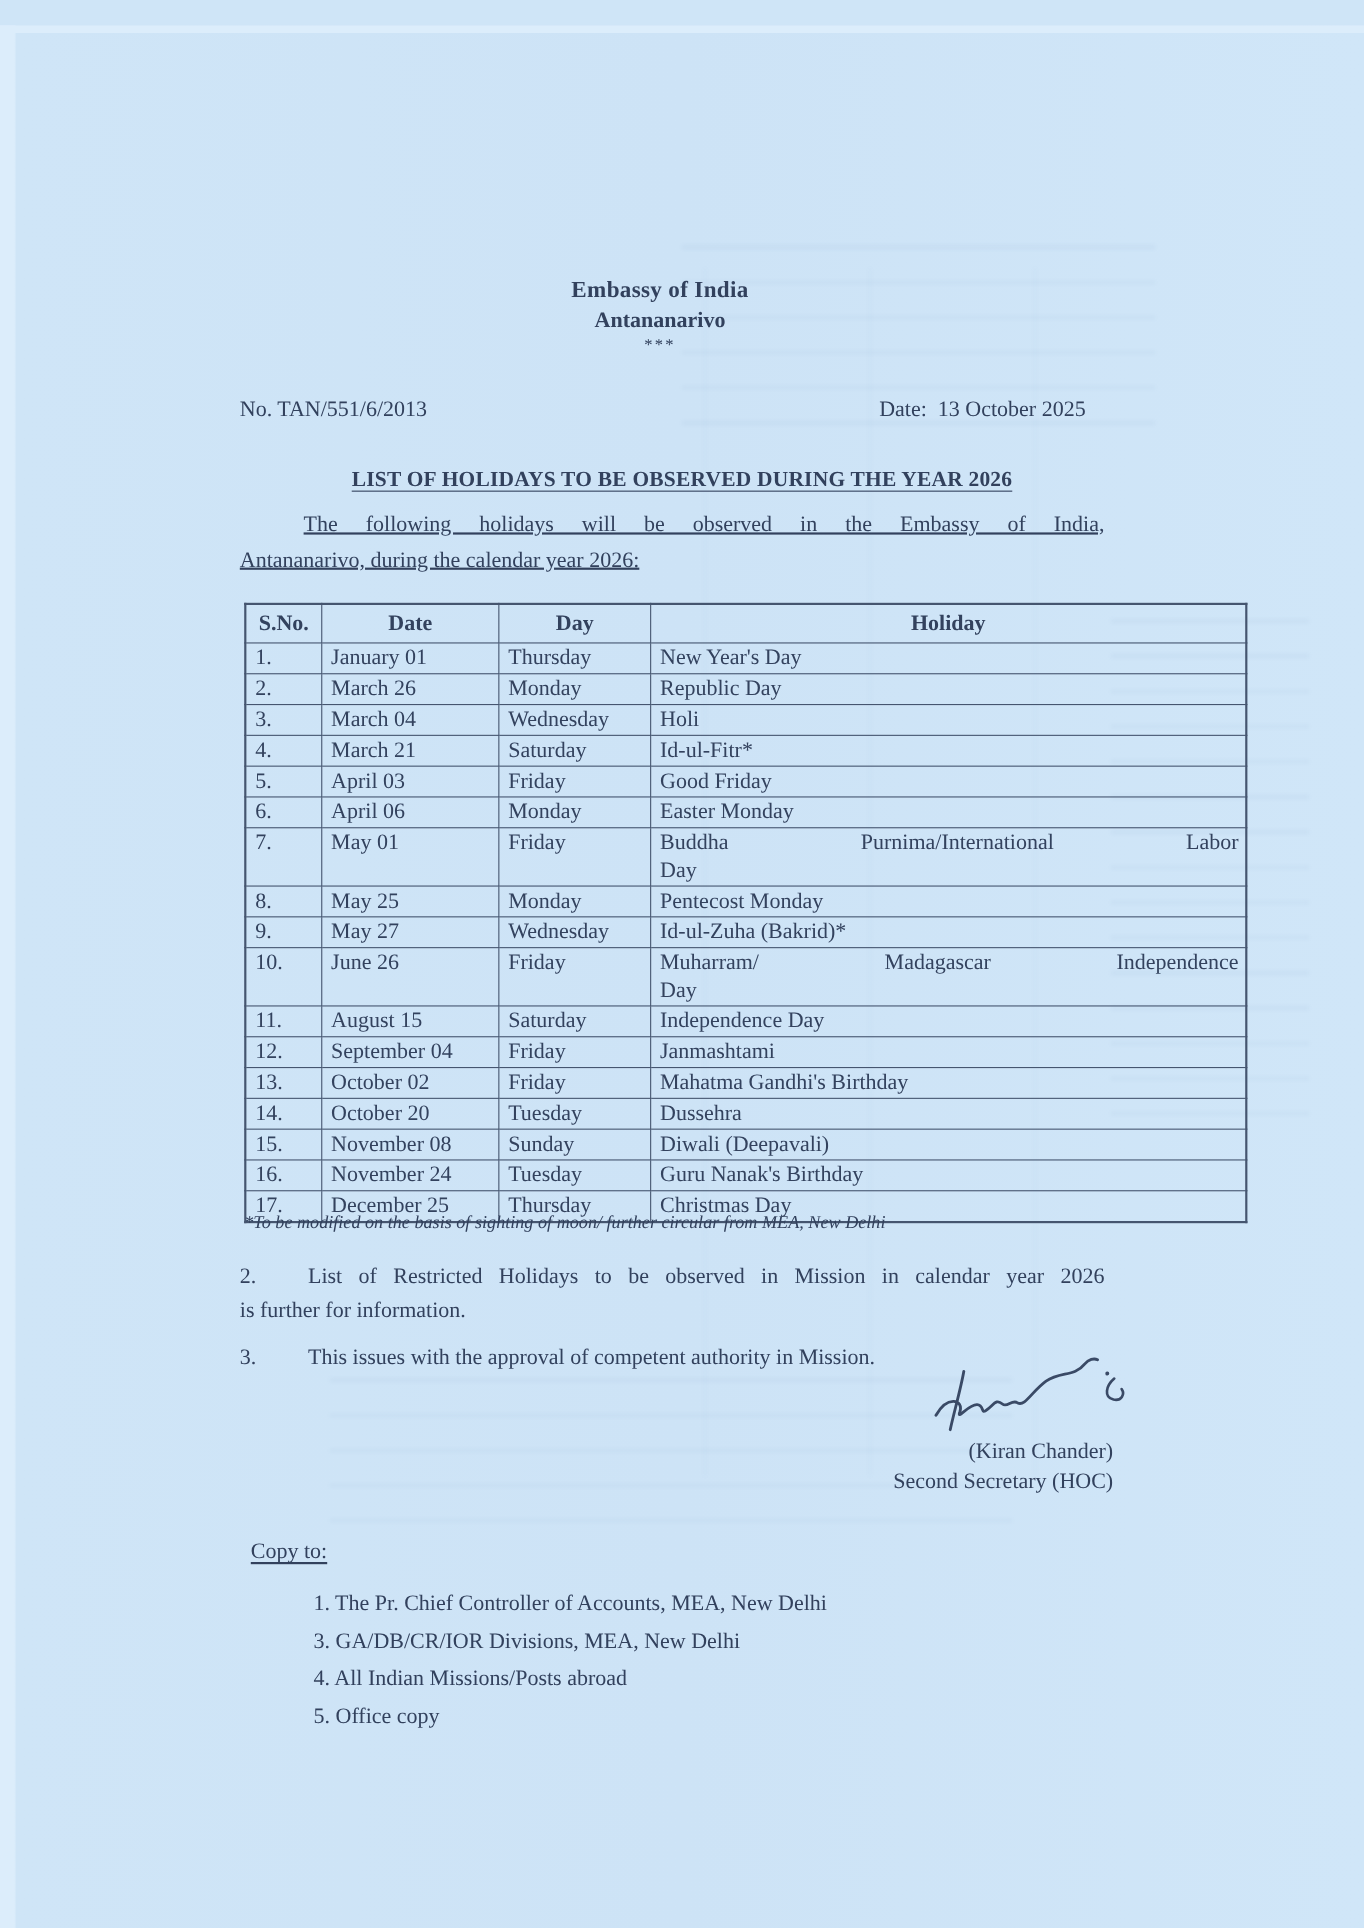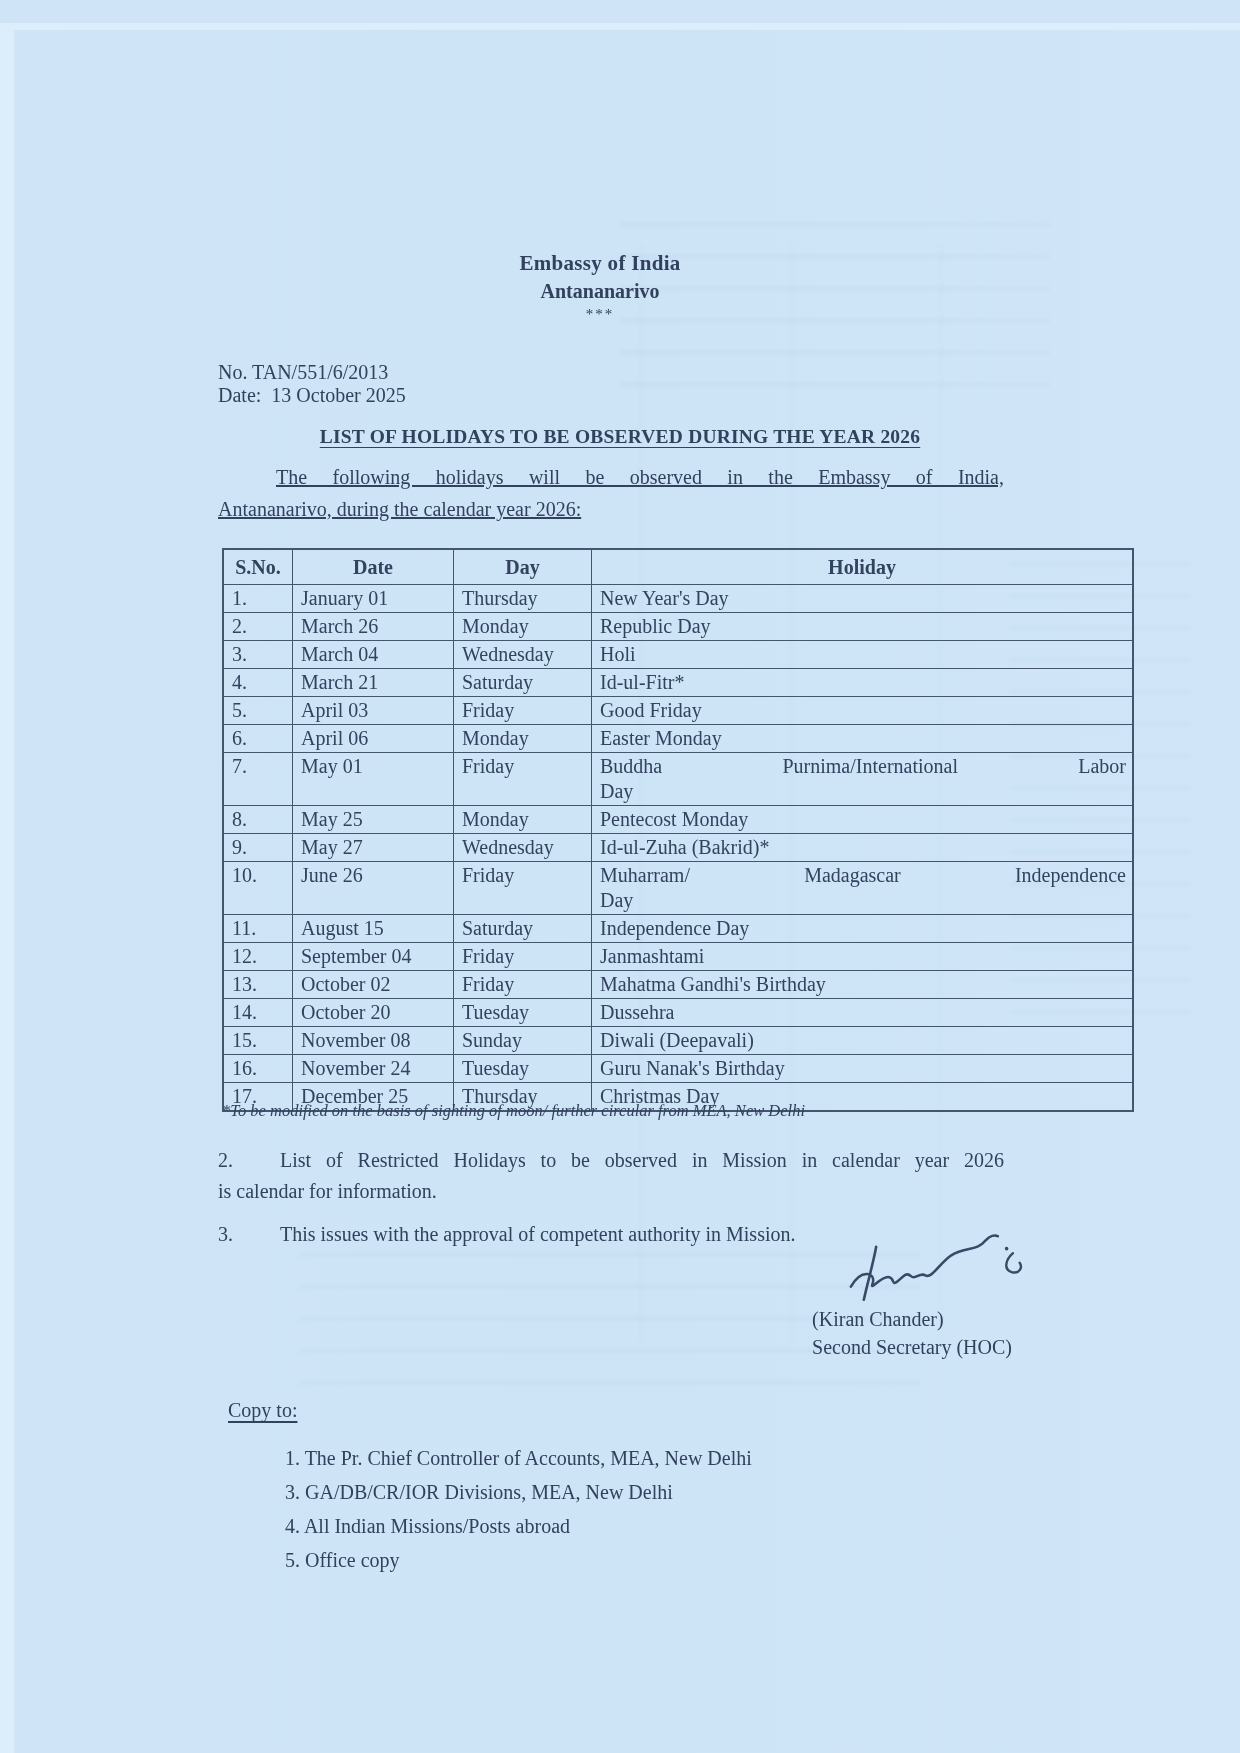--- a/index.html
+++ b/index.html
@@ -17,21 +17,21 @@
   
   .ghost{position:absolute;opacity:0.07;filter:blur(2px);pointer-events:none;}
   .ghost-lines{background:repeating-linear-gradient(180deg,#5d7fae 0 3px,transparent 3px 32px);}
   .ghost-cols{background:repeating-linear-gradient(90deg,#5d7fae 0 2px,transparent 2px 150px);}
 
   .header-block{position:absolute;top:228px;left:0;width:1200px;text-align:center;}
   .org-name{font-weight:bold;font-size:21px;letter-spacing:.3px;}
   .org-city{font-weight:bold;font-size:20px;margin-top:4px;}
   .org-stars{font-size:15px;margin-top:3px;letter-spacing:2px;}
 
-  .ref-row{position:absolute;top:338px;left:218px;right:253px;display:flex;justify-content:space-between;font-size:20px;flex-direction:column;}
+  .ref-row{position:absolute;top:338px;left:218px;right:253px;display:flex;justify-content:space-between;font-size:20px;}
   .date-line .gap{display:inline-block;width:10px;}
 
   .doc-title{position:absolute;top:403px;left:0;width:1240px;text-align:center;font-weight:bold;font-size:19.5px;letter-spacing:.2px;}
   .doc-title span{text-decoration:underline;text-underline-offset:4px;}
 
   .intro{position:absolute;top:438px;left:218px;width:786px;font-size:20px;line-height:32px;text-decoration:underline;}
   .jline{text-align:justify;text-align-last:justify;}
 
   table.holidays{
     position:absolute;top:525px;left:222px;width:912px;
@@ -52,21 +52,21 @@
   td.col-holiday.multiline{white-space:pre-line;text-align:justify;text-align-last:justify;}
 
   .footnote{position:absolute;top:1078px;left:222px;width:800px;font-style:italic;font-size:16.5px;}
 
   .para{position:absolute;left:218px;width:786px;font-size:20px;line-height:31px;}
   .para .num{display:inline-block;width:62px;}
   .p2{top:1122px;}
   .p3{top:1196px;}
 
   .signature{position:absolute;top:1205px;left:840px;width:210px;height:85px;transform:rotate(-4deg);}
-  .sig-block{position:absolute;top:1282px;right:228px;font-size:20px;line-height:28px;}
+  .sig-block{position:absolute;top:1282px;right:228px;text-align:right;font-size:20px;line-height:28px;}
 
   .copy-heading{position:absolute;top:1376px;left:228px;font-size:20px;text-decoration:underline;text-underline-offset:4px;}
   .copy-list{position:absolute;top:1418px;left:285px;font-size:20px;line-height:34px;}
 </style>
 </head>
 <body>
 
 <div class="page">
   <div class="edge-top"></div>
   <div class="edge-bottom"></div>
@@ -208,21 +208,21 @@
           <td class="col-day">Thursday</td>
           <td class="col-holiday">Christmas Day</td>
         </tr>
       </tbody>
   </table>
 
   <div class="footnote">*To be modified on the basis of sighting of moon/ further circular from MEA, New Delhi</div>
 
   <div class="para p2">
     <div class="jline"><span class="num">2.</span><span>List of Restricted Holidays to be observed in Mission in calendar year 2026</span></div>
-    <div>is calendar for information.</div>
+    <div>is further for information.</div>
   </div>
 
   <div class="para p3">
     <span class="num">3.</span><span>This issues with the approval of competent authority in Mission.</span>
   </div>
 
   <svg class="signature" viewBox="0 0 210 85" fill="none">
     <path d="M38 14 C34 30 26 52 22 66 M10 52 C22 34 36 40 32 50 C28 59 40 44 48 45 C55 46 50 55 57 50 C64 45 66 41 71 46 C75 50 80 42 85 46 C91 50 99 36 112 28 C126 20 138 26 148 15 C152 11 157 10 160 12" stroke="#3a4a66" stroke-width="2.6" stroke-linecap="round"></path>
     <path d="M174 30 C166 36 163 46 172 49 C179 51 183 45 180 40" stroke="#3a4a66" stroke-width="2.4" stroke-linecap="round"></path>
     <circle cx="168" cy="25" r="1.8" fill="#3a4a66"></circle>

